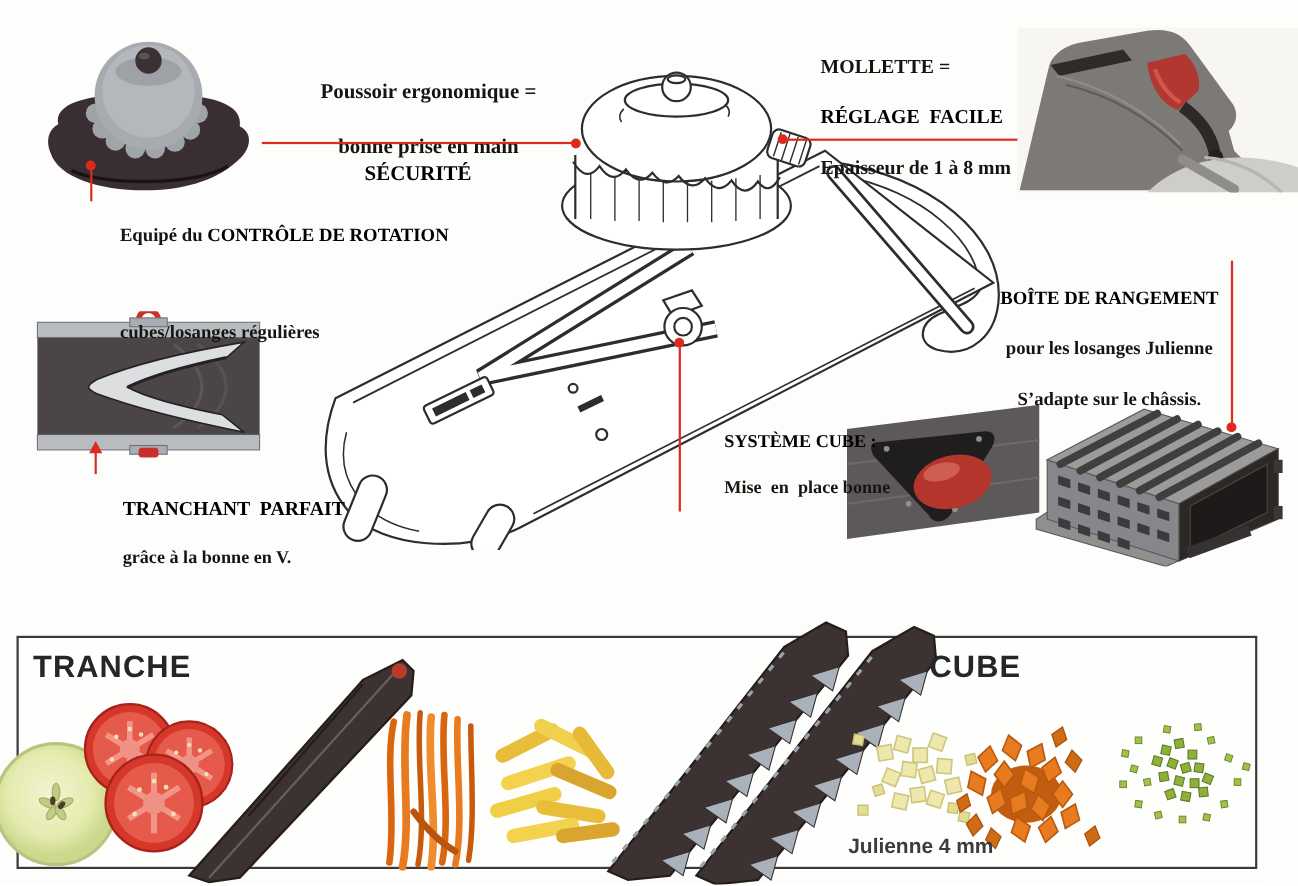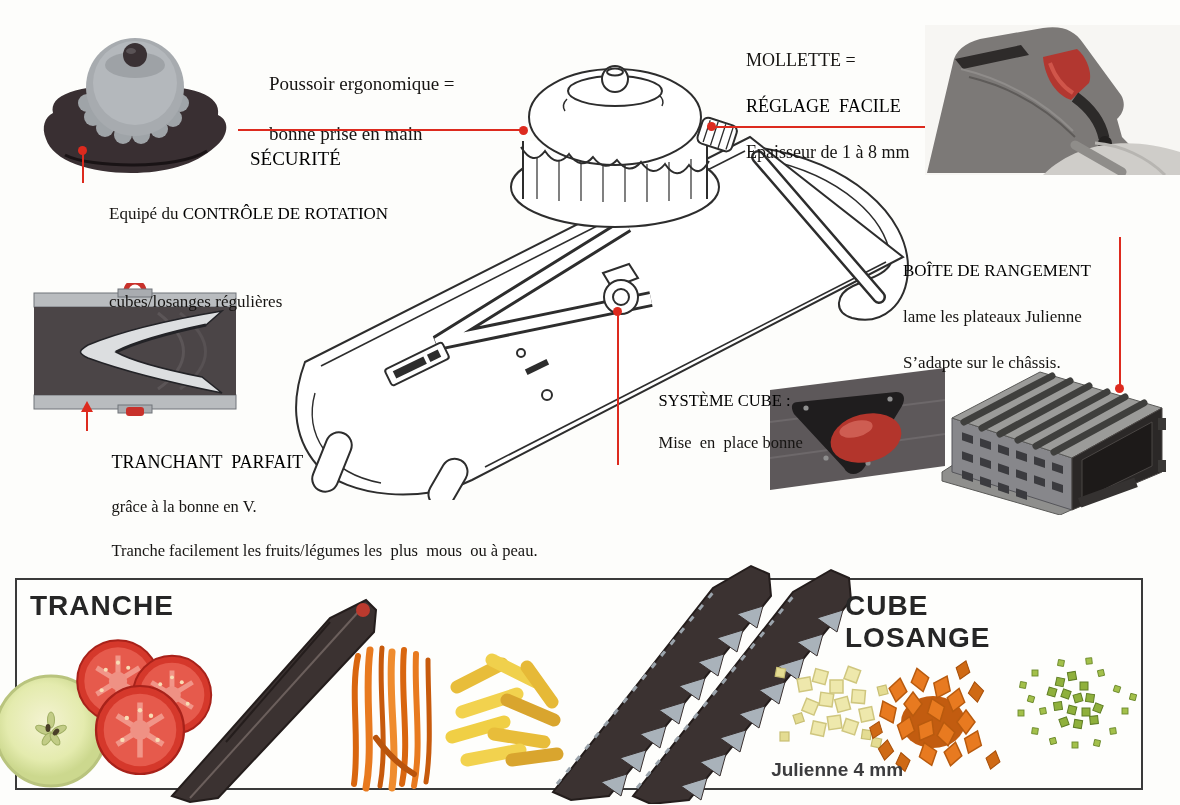--- a/index.html
+++ b/index.html
@@ -1,21 +1,21 @@
 <!DOCTYPE html>
 <html><head>
 <meta charset="utf-8">
 <style>
   html,body{margin:0;padding:0;background:#ffffff;}
   .stage{position:relative;width:1180px;height:805px;background:#fdfdfb;overflow:hidden;
          font-family:"Liberation Serif",serif;}
-  .txt{position:absolute;z-index:6;color:#161412;font-weight:normal;white-space:pre-wrap;}
+  .txt{position:absolute;z-index:6;color:#161412;font-weight:bold;white-space:pre-wrap;}
   .ser{font-family:"Liberation Serif",serif;}
   .sans{font-family:"Liberation Sans",sans-serif;}
-  .right{text-align:left;}
+  .right{text-align:center;}
   .red{color:#000000;}
   .rline{position:absolute;background:#dd2a1e;z-index:8;}
   .rdot{position:absolute;width:9px;height:9px;border-radius:50%;background:#dd2a1e;z-index:9;}
   .arrowup{position:absolute;width:0;height:0;border-left:6px solid transparent;
            border-right:6px solid transparent;border-bottom:11px solid #dd2a1e;z-index:9;}
   .photo{position:absolute;z-index:3;}
   .produce{position:absolute;z-index:5;}
   .coupes-box{position:absolute;left:15px;top:578px;width:1124px;height:208px;
               border:2px solid #3a3a3a;background:#fefefc;z-index:2;}
   .cut-label{position:absolute;z-index:6;font-family:Liberation Sans, sans-serif;
@@ -206,41 +206,39 @@
   </div>
 
   <div class="txt ser" style="left:728px;top:26px;width:210px;font-size:18px;line-height:23px">
     <span>MOLLETTE =</span><br>
     <span class="red">RÉGLAGE  FACILE</span><br>
     <span>Epaisseur de 1 à 8 mm</span>
   </div>
 
   <div class="txt ser right" style="left:886px;top:236px;width:228px;font-size:17px;line-height:23px">
     <span class="red">BOÎTE DE RANGEMENT</span><br>
-    <span>lame les plateaux Julienne</span><br>
+    <span>pour les losanges Julienne</span><br>
     <span>S’adapte sur le châssis.</span>
   </div>
 
   <div class="txt ser" style="left:642px;top:369px;width:170px;font-size:16.5px;line-height:21px">
     <span class="red">SYSTÈME CUBE :</span><br>
     <span>Mise  en  place bonne</span>
   </div>
 
   <div class="txt ser" style="left:95px;top:429px;width:480px;font-size:16.5px;line-height:22px">
     <span class="red" style="font-size:18px">TRANCHANT  PARFAIT</span><br>
     <span>grâce à la bonne en V.</span><br>
-    <span>Tranche facilement les fruits/légumes les  plus  mous  ou à peau.</span>
   </div>
 
 
   <div class="coupes-box"></div>
 
   <div class="cut-label" style="left:30px;top:590px">TRANCHE</div>
   <div class="cut-label" style="left:845px;top:590px">CUBE</div>
-  <div class="cut-label" style="left:845px;top:622px">LOSANGE</div>
 
   <div class="txt sans" style="left:750px;top:735px;font-weight:bold;color:#3c3c3e;font-size:19px;line-height:23px">
     <span>Julienne 4 mm</span><br>
     
   </div>
 
   <svg class="produce" style="left:0px;top:670px" width="112" height="120" viewBox="0 0 112 120">
     <defs>
       <radialGradient id="ap" cx="45%" cy="42%">
         <stop offset="0%" stop-color="#f4f3d2"></stop>

